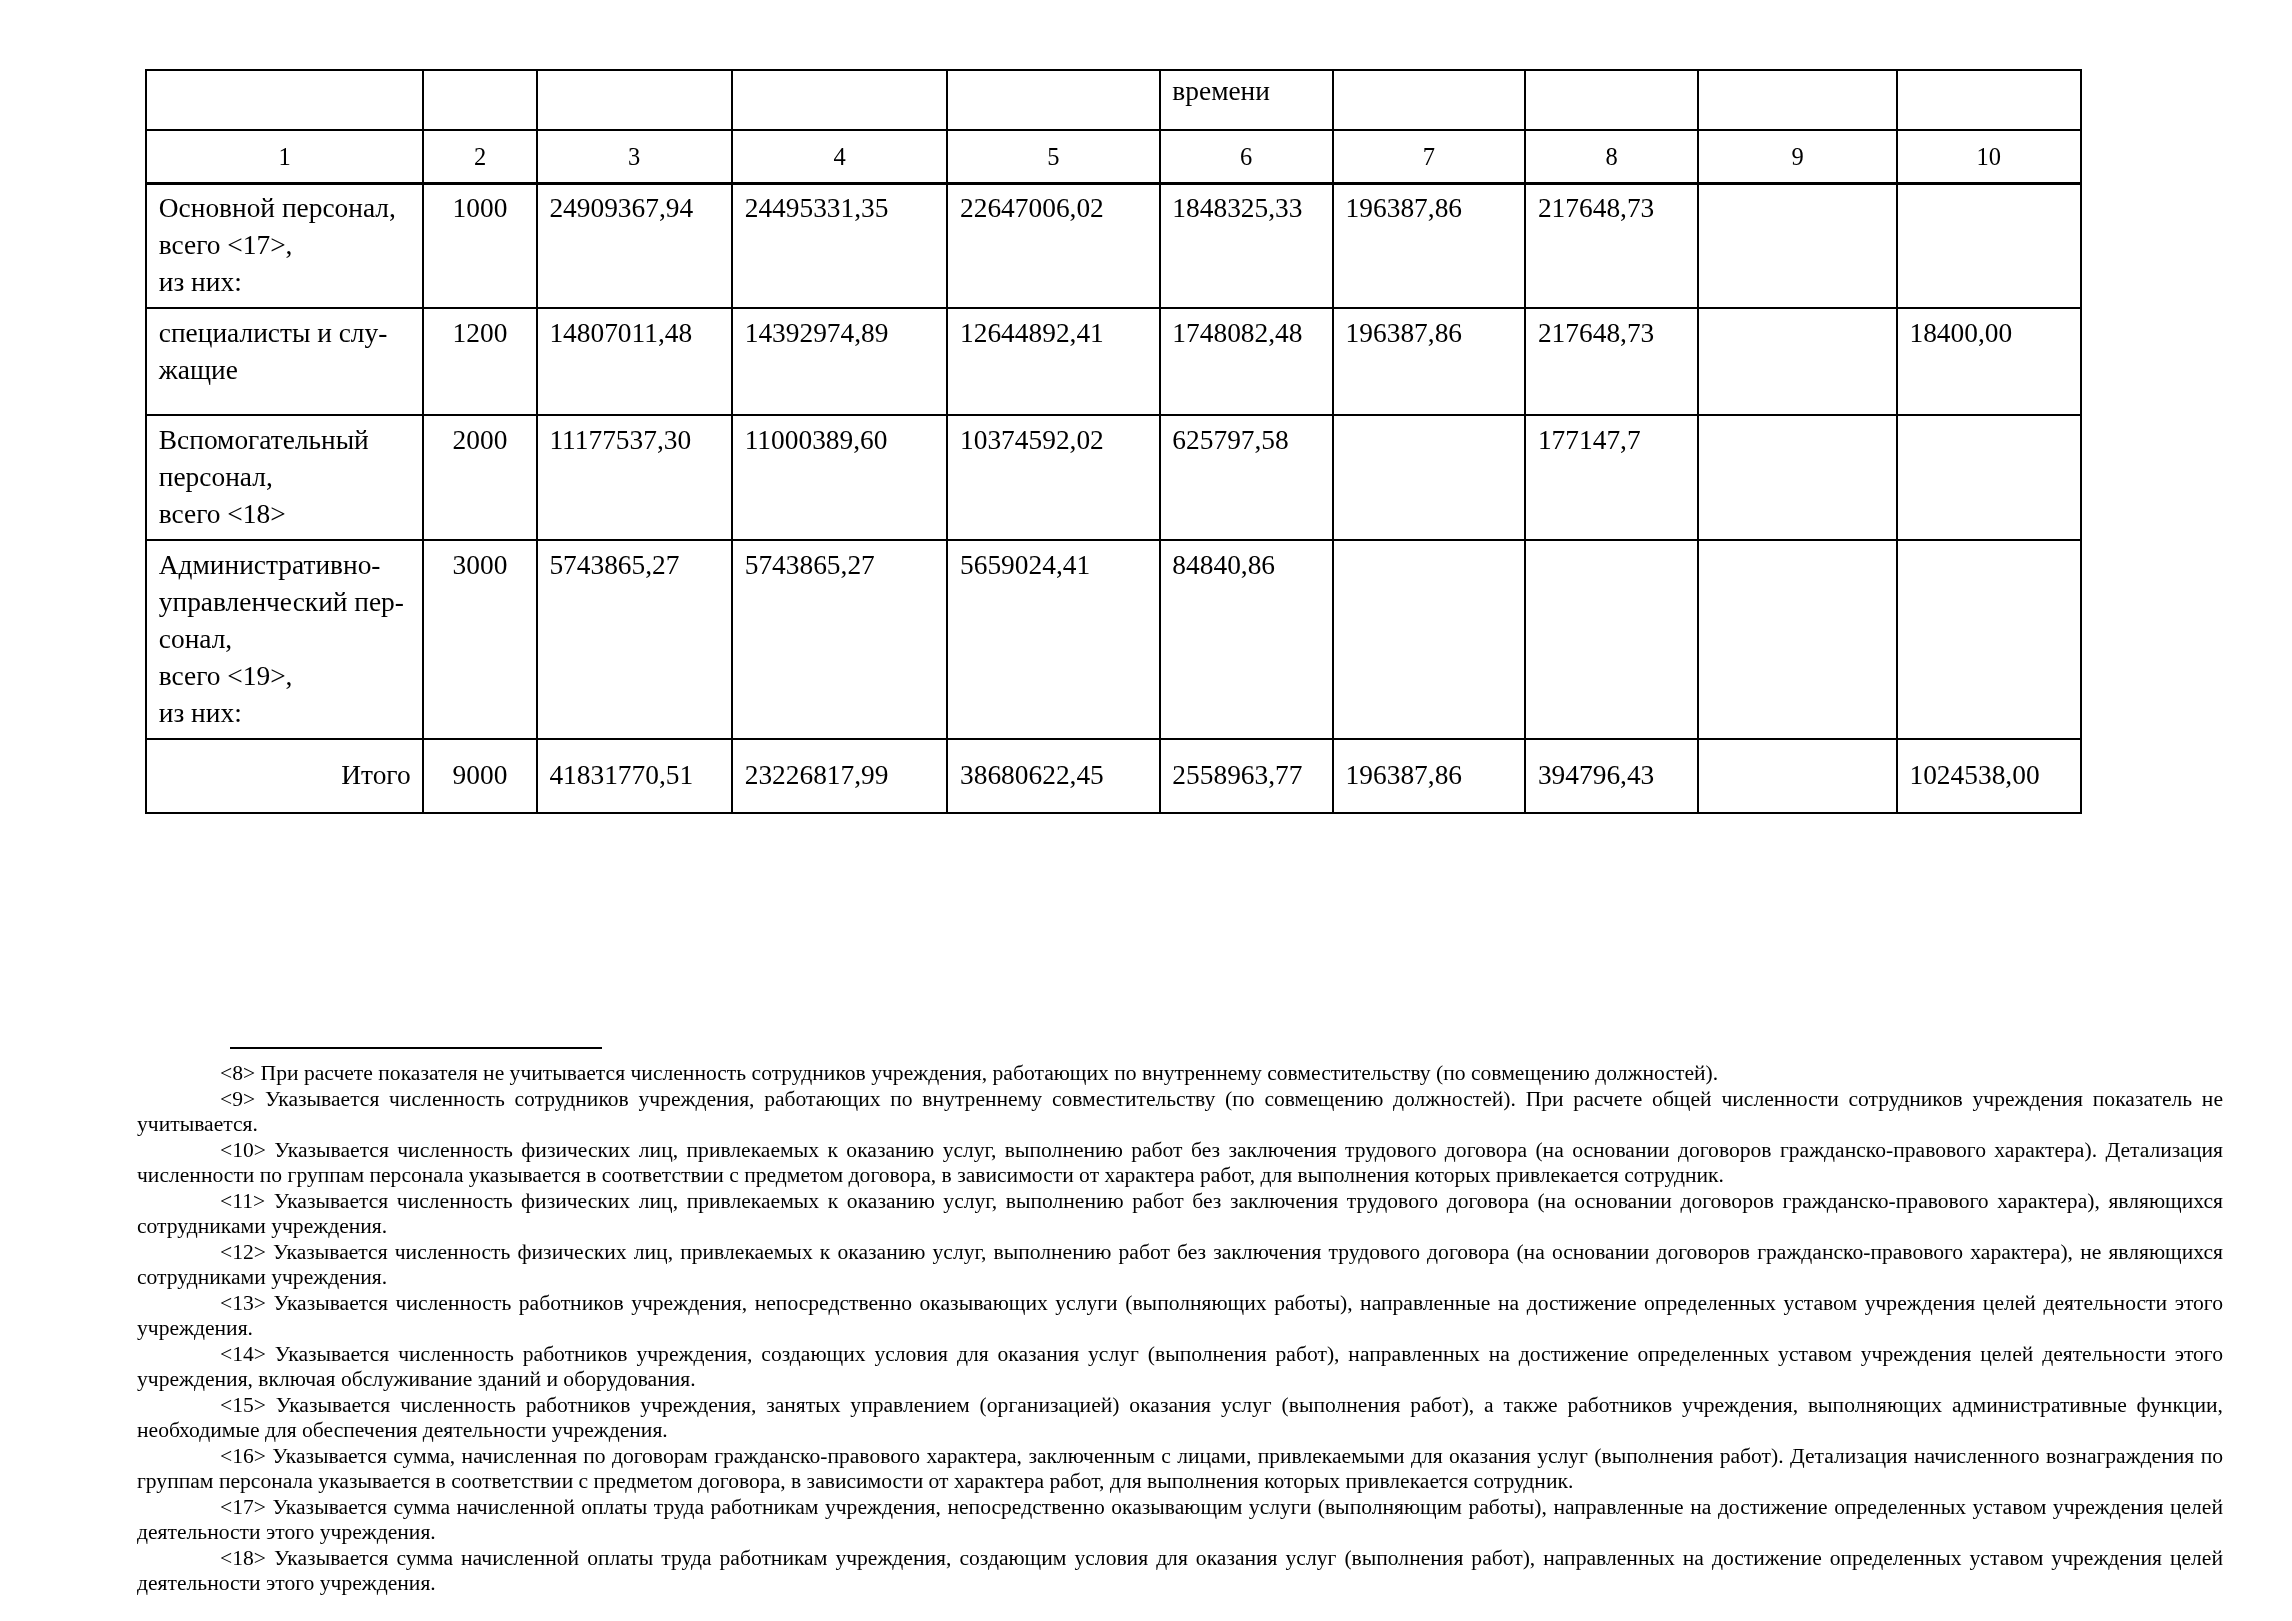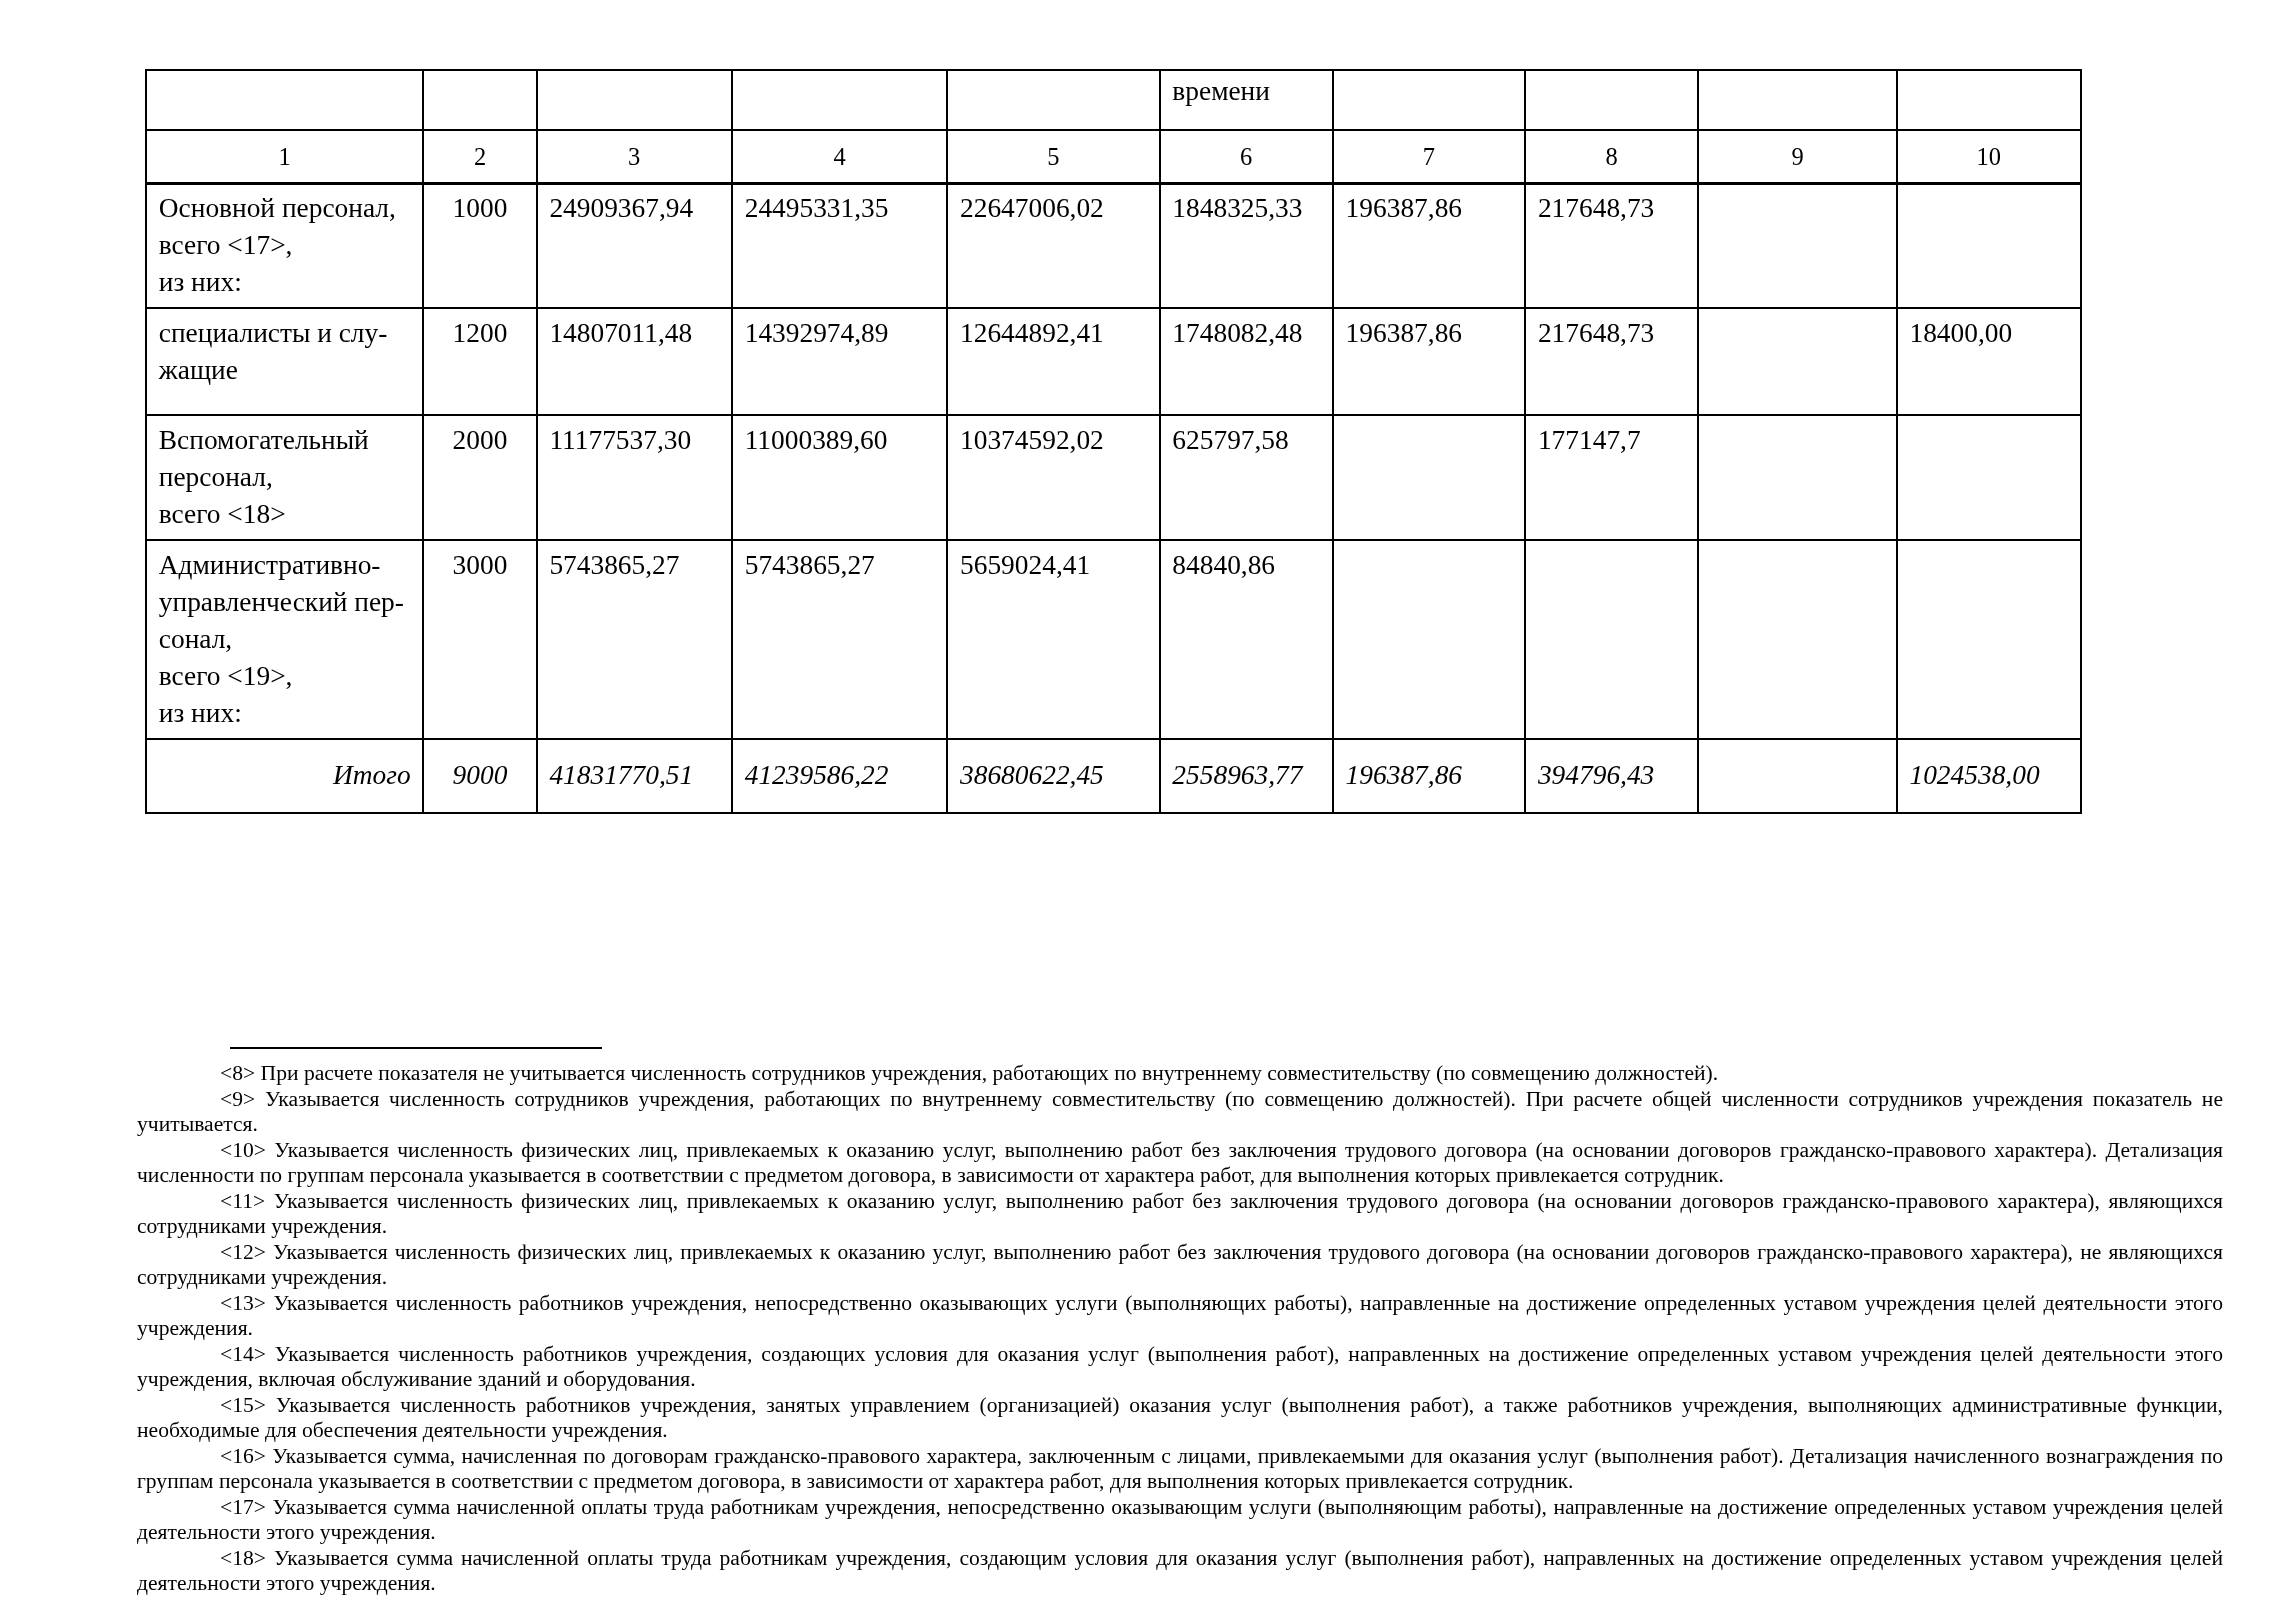--- a/index.html
+++ b/index.html
@@ -65,21 +65,20 @@
   td.val  { text-align: left; padding-left: 13.7px; }
   tr.r0 td { height: 117px; border-radius: 21px; }
   tr.r1 td { height: 154px; }
   tr.r2 td { height: 107px; }
   tr.r3 td { height: 115px; }
   tr.r4 td { height: 183px; }
   tr.r5 td { height: 90px; }
   tr.total td {
     height: 74px;
     vertical-align: middle;
-    font-style: italic;
   }
   td.total-label {
     border-left: none;
     border-bottom: none;
     text-align: right;
     padding-right: 15.7px;
   }
 
   
   .footnote-sep {
@@ -208,21 +207,21 @@
         <td class="val"></td>
         <td class="val"></td>
         <td class="val"></td>
       </tr>
 
 
       <tr class="total">
         <td class="total-label">Итого</td>
         <td class="code">9000</td>
         <td class="val">41831770,51</td>
-        <td class="val">41239586,22</td>
+        <td class="val">23226817,99</td>
         <td class="val">38680622,45</td>
         <td class="val">2558963,77</td>
         <td class="val">196387,86</td>
         <td class="val">394796,43</td>
         <td class="val"></td>
         <td class="val">1024538,00</td>
       </tr>
     </tbody>
   </table>
 

